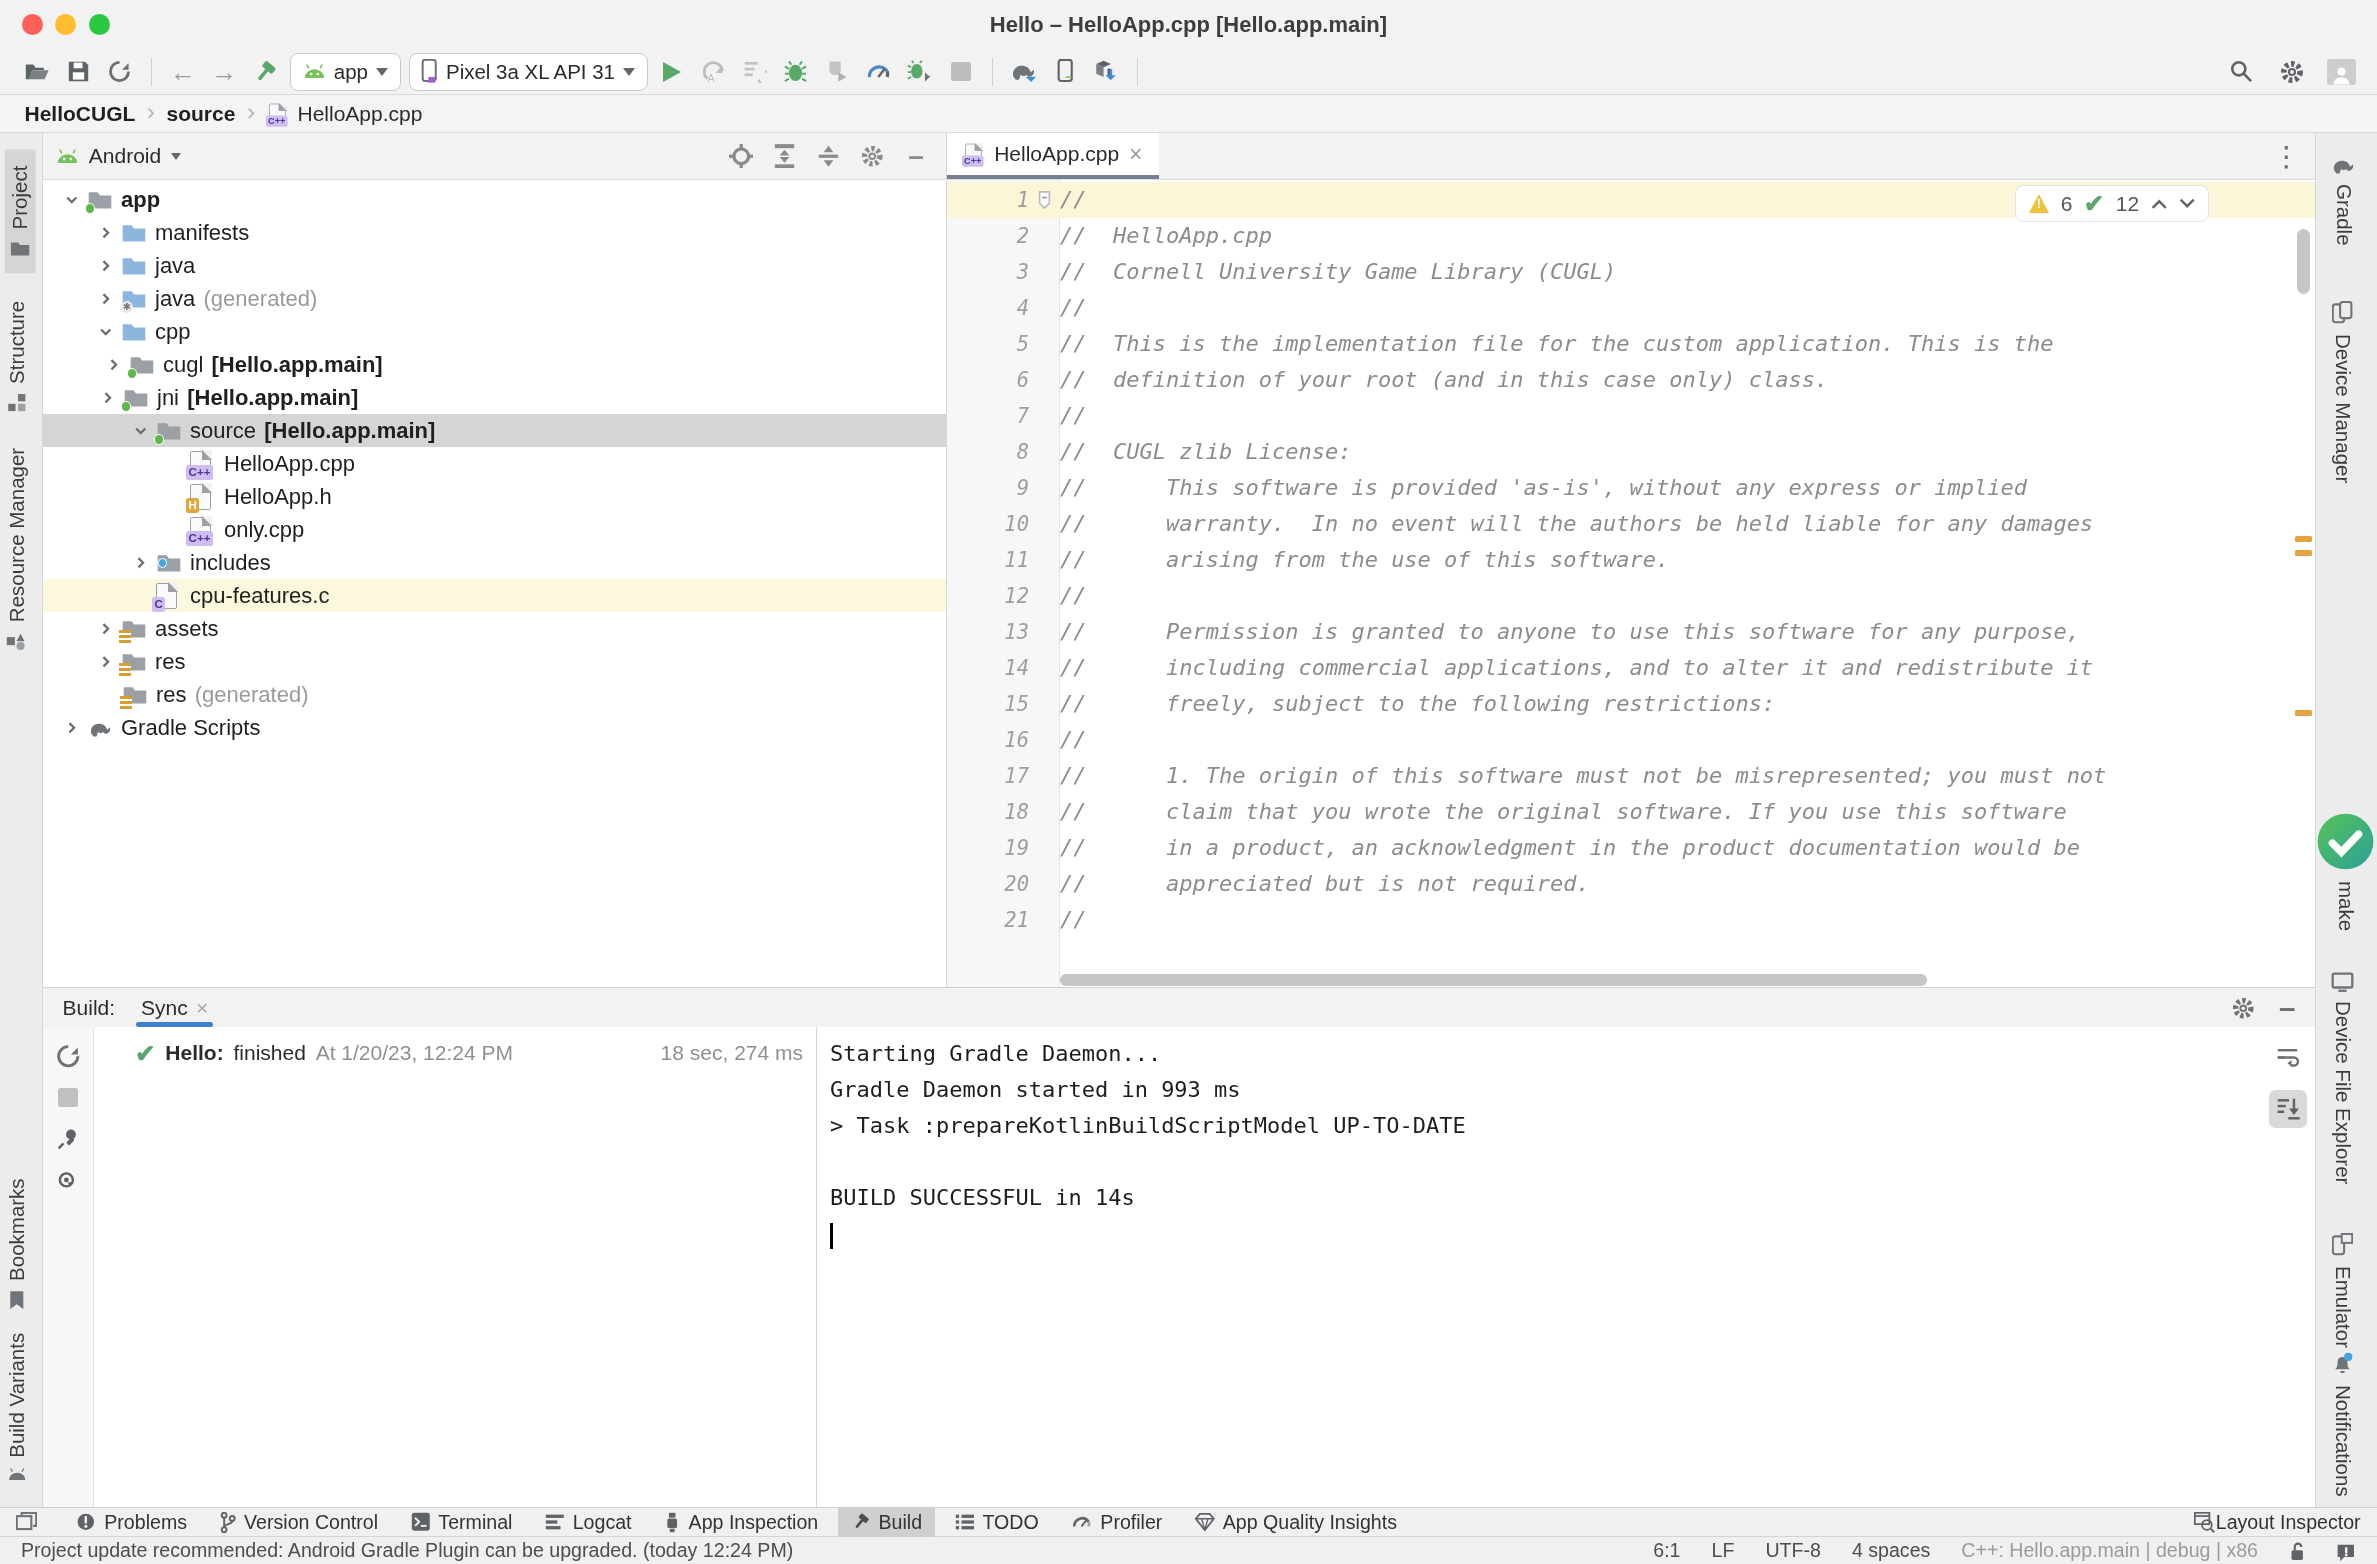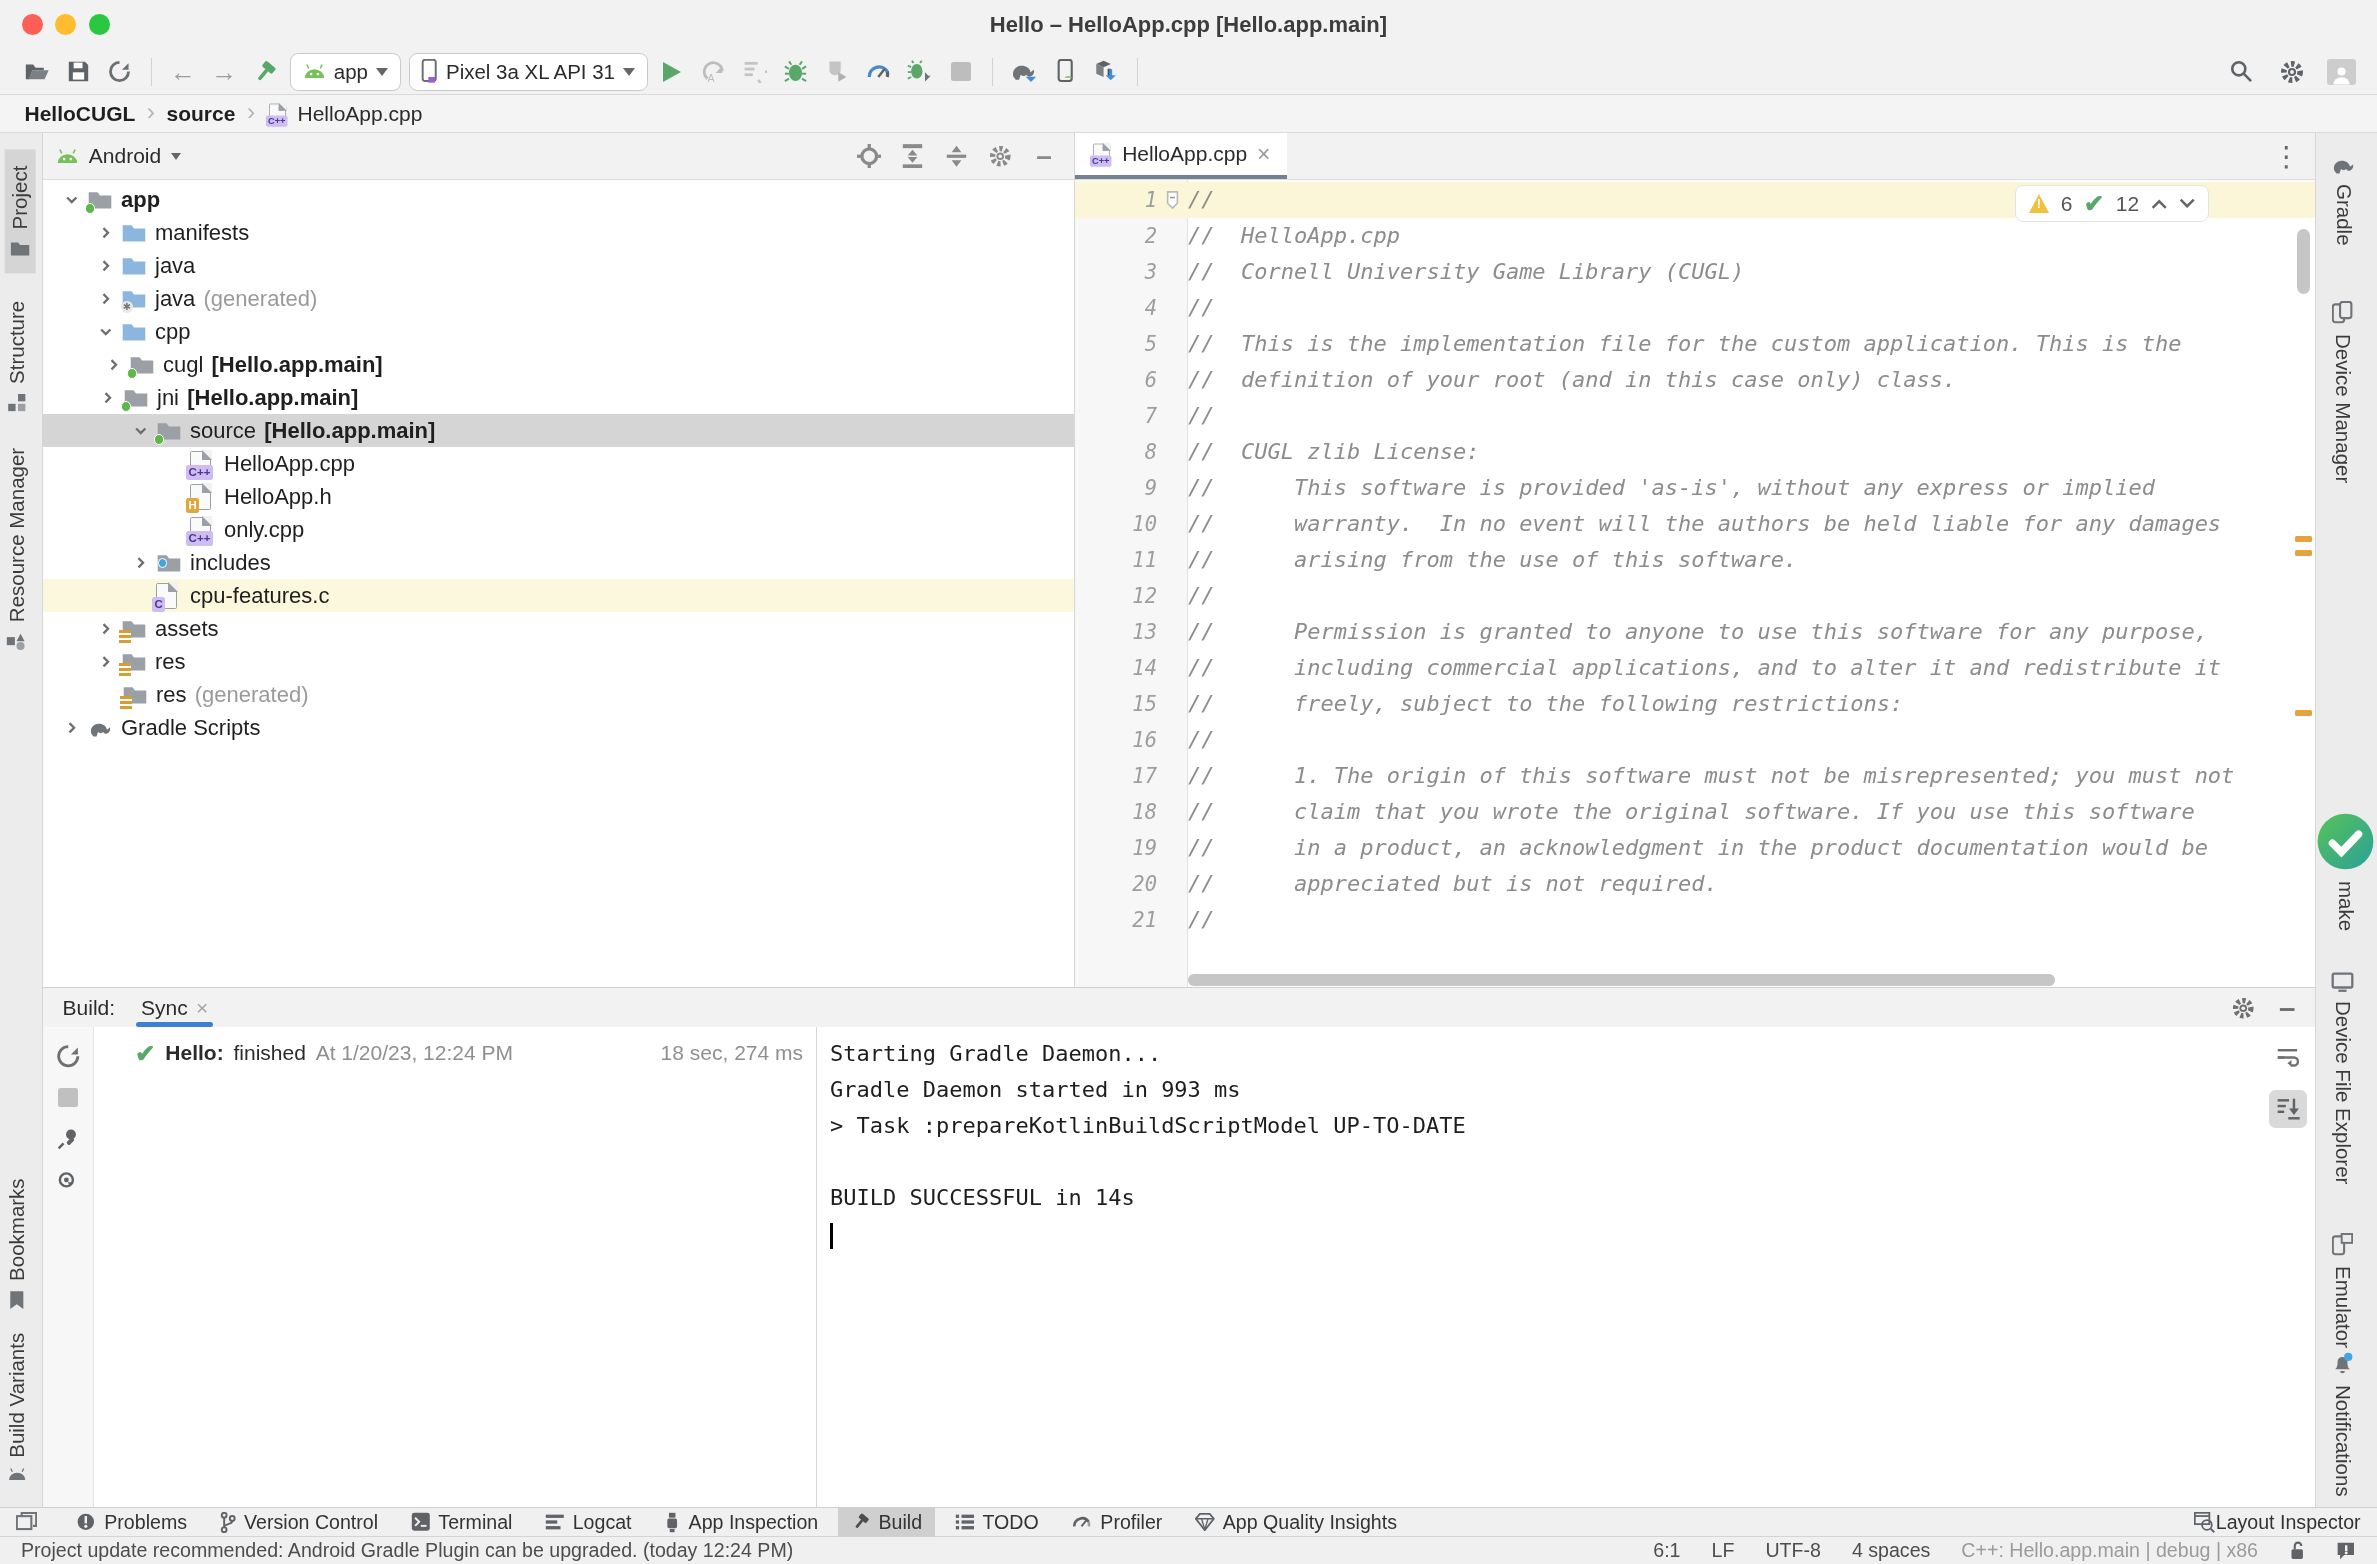--- a/index.html
+++ b/index.html
@@ -44,21 +44,21 @@
   #right-strip{width:62px;border-left:0.8px solid #d6d6d6}
   .vtab{position:absolute;display:flex;align-items:center;gap:9.8px;font-size:20.5px;color:#3c3c3c}
   .vt-l{writing-mode:vertical-rl;transform:rotate(180deg);left:4.9px}
   .vt-l .ic{transform:rotate(180deg)}
   .vt-r{writing-mode:vertical-rl;left:14.7px}
   .vtab.active{background:#d5d5d5;padding:16.4px 3.3px}
   #center-col{flex:1;display:flex;flex-direction:column;min-width:0}
 
   
   #main-row{height:855px;display:flex;min-height:0}
-  #project-panel{width:1032px;background:#fff;border-right:0.8px solid #d6d6d6;display:flex;flex-direction:column}
+  #project-panel{width:904px;background:#fff;border-right:0.8px solid #d6d6d6;display:flex;flex-direction:column}
   #project-header{height:47px;background:#f2f2f2;border-bottom:0.8px solid #dcdcdc;
     display:flex;align-items:center;padding:0 13px;gap:9.8px;font-size:21px}
   #project-header .spacer{flex:1}
   #project-header .hic{width:34px;height:33px;display:flex;align-items:center;justify-content:center}
   #tree{flex:1;overflow:hidden;padding-top:3.3px}
   .trow{height:33px;display:flex;align-items:center;font-size:22px;color:#1f1f1f;white-space:nowrap}
   .trow .chv{width:31px;display:flex;justify-content:center}
   .trow .ticon{width:34px;display:flex;justify-content:flex-start}
   .trow.sel{background:#d5d5d5}
   .trow.hl{background:#fbf8dd}
@@ -132,21 +132,21 @@
   
   #bottom-bar{height:29px;background:#f0f0f0;border-top:0.8px solid #cfcfcf;display:flex;align-items:center;
     font-size:19.6px;color:#333;padding:0 16.4px;gap:6.5px}
   .bbi{display:flex;align-items:center;gap:8.2px;padding:0 13px;height:29px}
   .bbi.active{background:#cfcfcf}
   #bb-right{margin-left:auto;display:flex;align-items:center;gap:1px}
 
   
   #status-bar{height:28px;background:#f0f0f0;border-top:0.8px solid #d4d4d4;display:flex;align-items:center;
     font-size:19.6px;color:#4d4d4d;padding:0 21px;gap:33px}
-  #status-right{margin-left:auto;display:flex;align-items:center;gap:31px}
+  #status-right{margin-left:auto;display:flex;align-items:flex-end;gap:31px}
   #status-ctx{color:#9b9b9b}
 
   .chevsvg{stroke:#6e6e6e;stroke-width:2;fill:none}
   .rot90{transform:rotate(90deg)}
 </style>
 </head>
 <body>
 
 <div id="titlebar">
   <div class="traffic">

